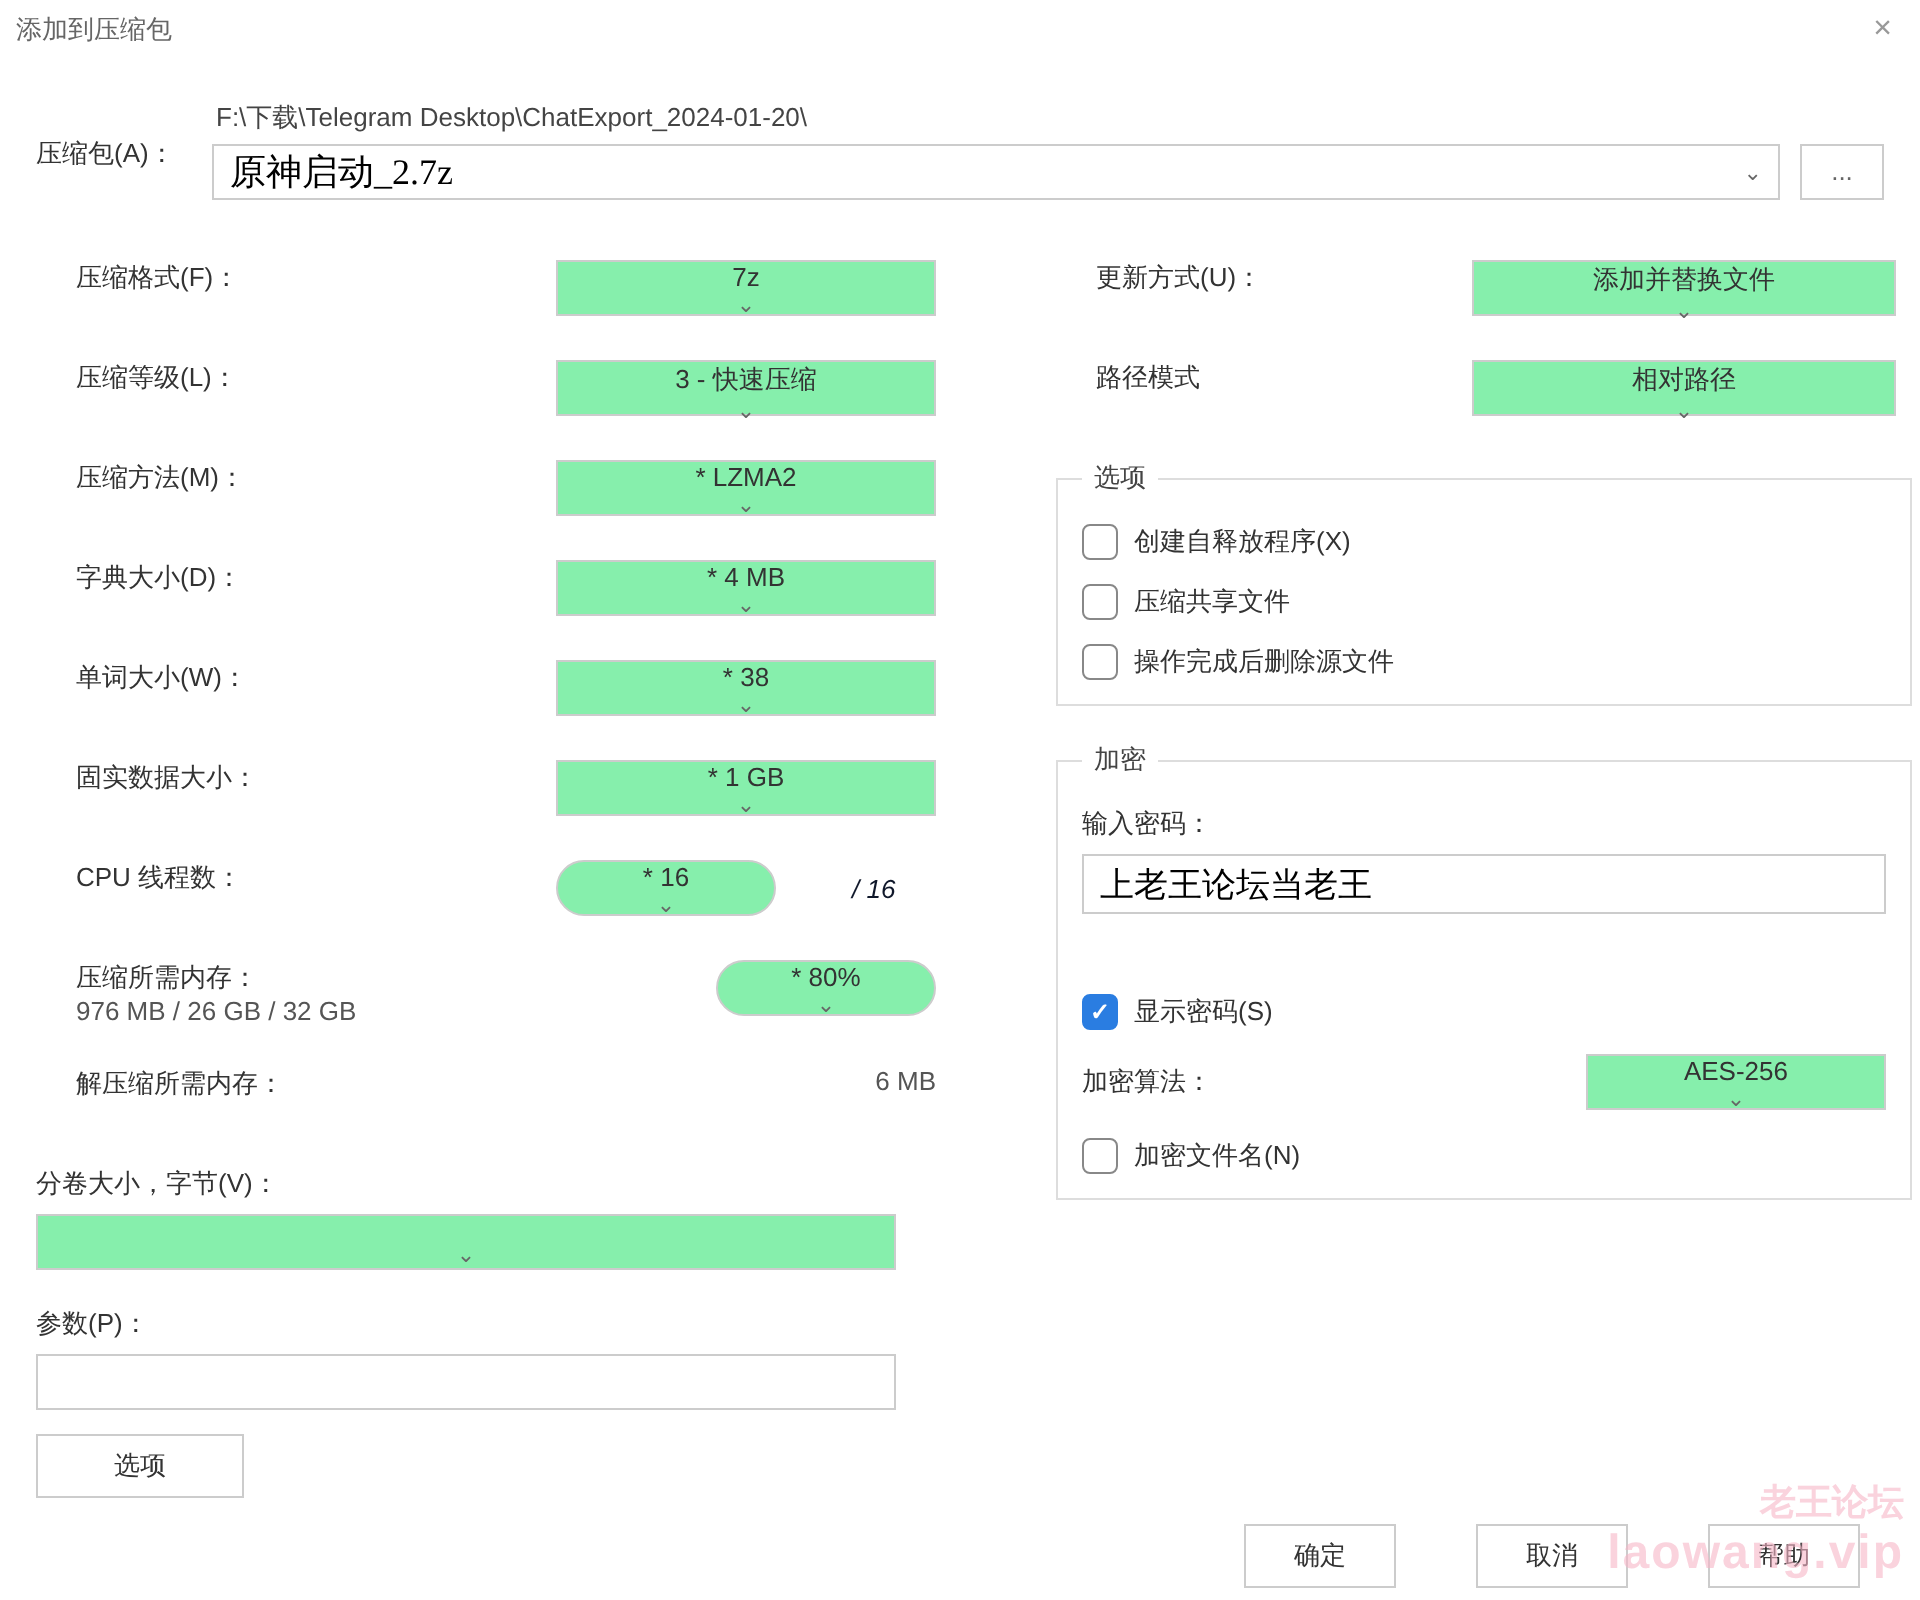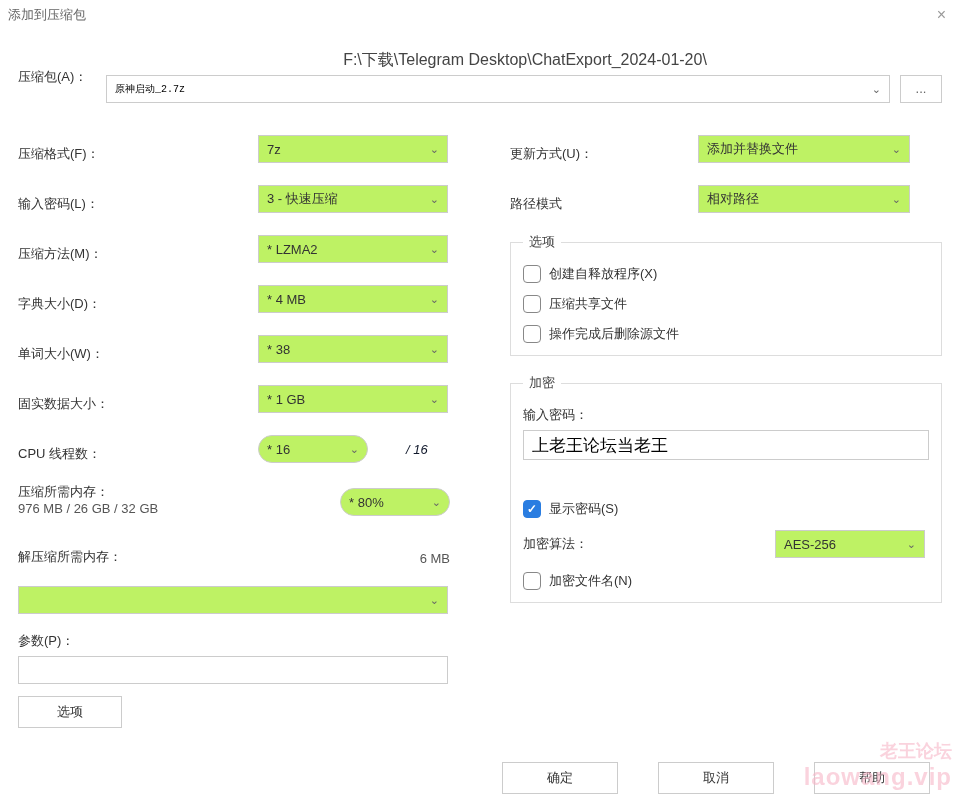--- a/index.html
+++ b/index.html
@@ -37,45 +37,44 @@
       margin-bottom: 30px;
     }
     .archive-label {
       flex: 0 0 80px;
       padding-top: 18px;
     }
     .archive-main {
       flex: 1;
     }
     .archive-path {
-      font-size: 16px;
+      font-size: 13px;
       color: #444;
       margin-bottom: 4px;
       padding-left: 2px;
-      text-align: center;
     }
     .archive-input-row {
       display: flex;
       gap: 10px;
     }
     .archive-combo {
       flex: 1;
       display: flex;
       align-items: center;
       border: 1px solid #ccc;
       height: 28px;
       padding: 0 8px;
       background: #fff;
     }
     .archive-combo input {
       flex: 1;
       border: none;
       outline: none;
-      font-size: 10px;
-      font-family: Liberation Mono, monospace;
+      font-size: 18px;
+      font-family: Liberation Serif, serif;
     }
     .chev {
       color: #666;
       font-size: 11px;
     }
     .browse-btn {
       width: 42px;
       height: 28px;
       border: 1px solid #ccc;
       background: #fff;
@@ -86,44 +85,46 @@
     }
     .two-col {
       display: flex;
       gap: 60px;
     }
     .col {
       flex: 1;
     }
     .form-row {
       display: flex;
-      align-items: flex-end;
+      align-items: flex-start;
       margin-bottom: 20px;
       min-height: 30px;
+      margin-left: 20px;
     }
     .form-label {
       flex: 0 0 240px;
     }
     .left-col .form-row .form-label { flex: 0 0 240px; }
     .form-field {
       flex: 1;
       display: flex;
       align-items: center;
       gap: 8px;
     }
     .select-box {
       display: flex;
       align-items: center;
       justify-content: space-between;
       border: 1px solid #ccc;
       height: 28px;
       padding: 0 8px;
-      background: #bef264;
+      background: #86efac;
       cursor: pointer;
       width: 190px;
+      flex-direction: column;
     }
     .select-box.wide { width: 212px; }
     .select-box.small { width: 110px; border-radius: 14px; }
     .thread-suffix { color:#0f172a; margin-left: 30px; font-style: italic;}
     .right-col .form-row .form-label { flex: 0 0 188px; }
     .right-col .select-box.wide { width: 212px; }
     fieldset {
       border: 1px solid #ddd;
       padding: 14px 12px 10px 12px;
       margin-top: 8px;
@@ -189,21 +190,21 @@
     .button-bar {
       position:absolute;
       bottom: 6px;
       right: 30px;
       display:flex;
       gap: 40px;
     }
     .btn {
       border: 1px solid #ccc;
       background:#fff;
-      padding: 6px 44px;
+      padding: 6px 24px;
       cursor:pointer;
     }
     .watermark {
       position:absolute;
       right: 8px;
       bottom: 8px;
       text-align:right;
       color: #f7b6c8;
       font-weight: bold;
       opacity: 0.6;
@@ -246,21 +247,21 @@
         <div class="form-label">压缩格式(F)：</div>
         <div class="form-field">
           <div class="select-box">
             <span>7z</span>
             <span class="chev">⌄</span>
           </div>
         </div>
       </div>
 
       <div class="form-row">
-        <div class="form-label">输入密码(L)：</div>
+        <div class="form-label">压缩等级(L)：</div>
         <div class="form-field">
           <div class="select-box">
             <span>3 - 快速压缩</span>
             <span class="chev">⌄</span>
           </div>
         </div>
       </div>
 
       <div class="form-row">
         <div class="form-label">压缩方法(M)：</div>
@@ -327,20 +328,21 @@
       </div>
 
       <div class="form-row">
         <div class="form-label">解压缩所需内存：</div>
         <div class="form-field" style="justify-content:flex-end;">
           <span class="mem-text">6 MB</span>
         </div>
       </div>
 
       <div class="vol-row">
+        <div class="stack-label">分卷大小，字节(V)：</div>
         <div class="select-box" style="width:430px;">
           <span></span>
           <span class="chev">⌄</span>
         </div>
       </div>
 
       <div class="param-row">
         <div class="stack-label">参数(P)：</div>
         <input class="text-input" type="text" value="" style="">
       </div>

